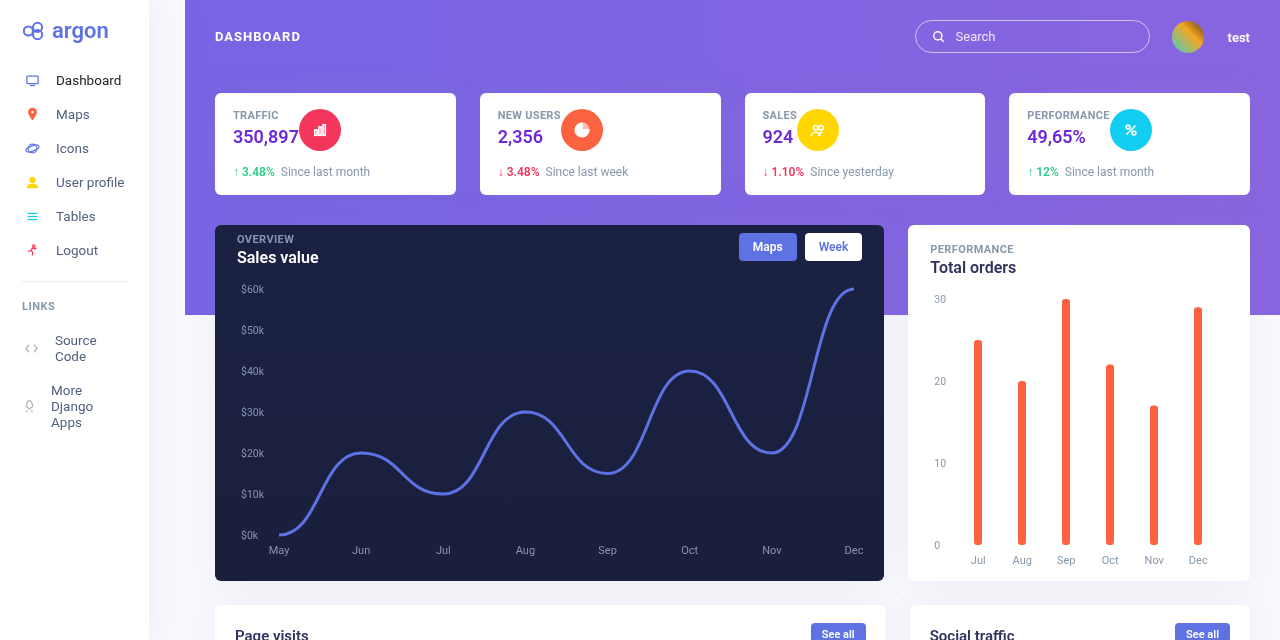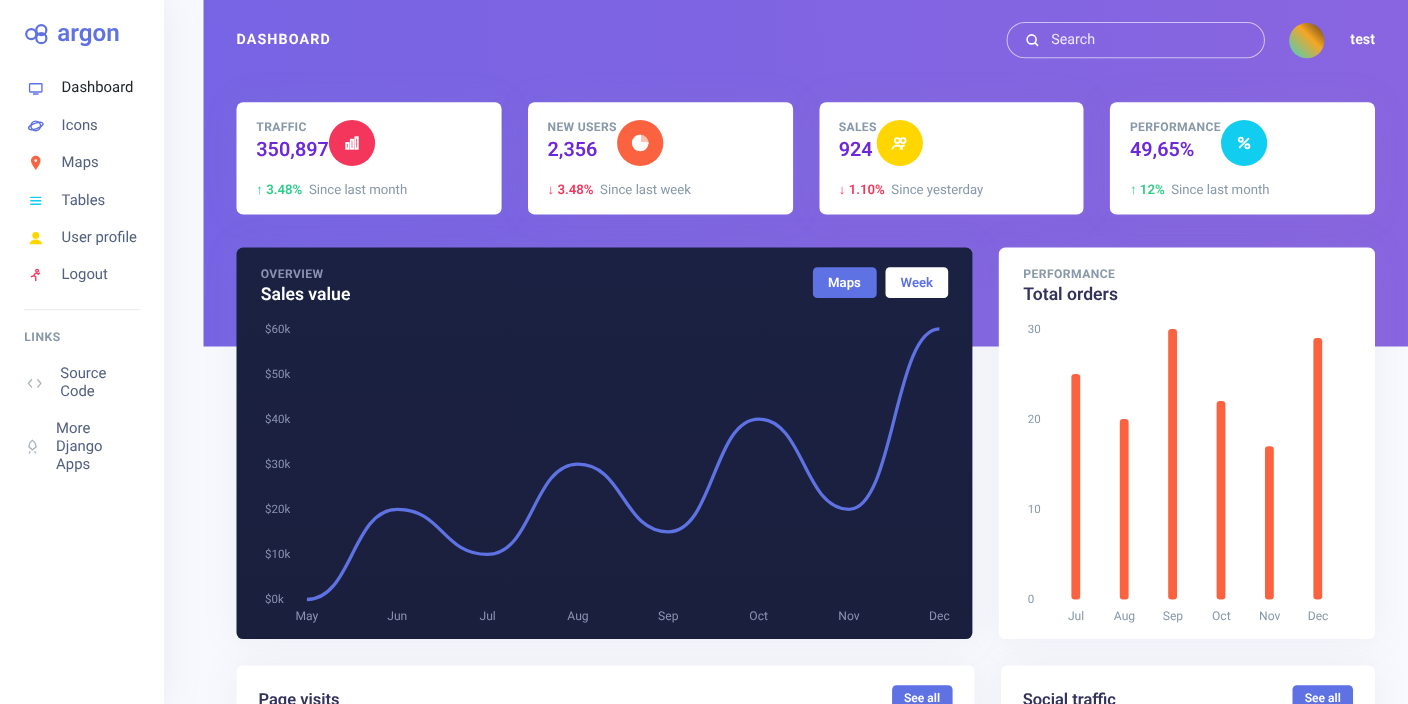--- a/index.html
+++ b/index.html
@@ -9,39 +9,39 @@
 .logo svg { margin-right:8px; }
 .nav-item { display:flex; align-items:center; padding:9px 22px; font-size:13.5px; color:#525f7f; cursor:pointer; }
 .nav-item.active { color:#212529; }
 .nav-item .icon { width:20px; margin-right:14px; display:flex; align-items:center; justify-content:center; }
 .nav-divider { border-top:1px solid #e9ecef; margin:14px 22px; }
 .nav-heading { padding:4px 22px 10px; font-size:11px; font-weight:700; color:#8898aa; letter-spacing:.5px; }
 .main { margin-left:185px; }
 .topbar { background:linear-gradient(87deg,#7764e4 0,#8965e0 100%); padding:20px 30px 120px; }
 .top-row { display:flex; align-items:center; justify-content:space-between; margin-bottom:40px; }
 .page-title { color:#fff; font-size:13px; font-weight:700; letter-spacing:1px; }
-.top-right { display:flex; align-items:center; gap:22px; }
+.top-right { display:flex; align-items:flex-end; gap:22px; }
 .search { display:flex; align-items:center; border:1px solid rgba(255,255,255,.6); border-radius:30px; padding:8px 16px; width:235px; color:#fff; }
 .search input { background:transparent; border:none; outline:none; color:#fff; font-size:13px; margin-left:10px; flex:1; }
 .search input::placeholder { color:rgba(255,255,255,.85); }
 .user { display:flex; align-items:center; color:#fff; font-size:13px; font-weight:600; gap:24px; cursor:pointer; }
 .avatar { width:32px; height:32px; border-radius:50%; background:linear-gradient(45deg,#3fd0c9,#f5a623 60%,#5e3b1e); }
 .stats-row { display:flex; gap:24px; }
 .stat-card { flex:1; background:#fff; border-radius:6px; padding:16px 18px; box-shadow:0 0 2rem 0 rgba(136,152,170,.1); }
 .stat-top { display:flex; align-items:flex-start; }
 .stat-label { font-size:11px; font-weight:700; color:#8898aa; letter-spacing:.3px; margin-bottom:4px; }
 .stat-value { font-size:18px; font-weight:600; color:#6d28d9; }
 .stat-icon { width:42px; height:42px; border-radius:50%; display:flex; align-items:center; justify-content:center; color:#fff; }
 .stat-foot { margin-top:14px; font-size:12px; color:#8898aa; display:flex; align-items:center; gap:6px; }
 .delta-up { color:#2dce89; font-weight:600; }
 .delta-down { color:#f5365c; font-weight:600; }
 .content { padding:0 30px; margin-top:-90px; }
 .charts-row { display:flex; gap:24px; }
 .chart-card { background:#fff; border-radius:6px; box-shadow:0 0 2rem 0 rgba(136,152,170,.1); }
-.chart-dark { background:linear-gradient(180deg,#1b2142 0,#1a1f3d 100%); flex:2.1; padding:18px 22px 10px; color:#fff; }
+.chart-dark { background:linear-gradient(180deg,#1b2142 0,#1a1f3d 100%); flex:2.1; padding:8px 22px 10px; color:#fff; }
 .chart-light { flex:1; padding:18px 22px 10px; }
 .chart-head { display:flex; justify-content:space-between; align-items:flex-start; margin-bottom:8px; }
 .overline { font-size:11px; font-weight:700; letter-spacing:.4px; color:#8898aa; }
 .chart-dark .overline { color:#8b92b2; }
 .chart-title { font-size:16px; font-weight:600; color:#32325d; margin-top:2px; }
 .chart-dark .chart-title { color:#fff; }
 .toggle { display:flex; gap:8px; }
 .toggle button { border:none; border-radius:4px; padding:7px 14px; font-size:12px; font-weight:600; cursor:pointer; }
 .toggle .on { background:#5e72e4; color:#fff; }
 .toggle .off { background:#fff; color:#5e72e4; }
@@ -74,54 +74,54 @@
         <span class="icon">
           <svg width="15" height="15" viewBox="0 0 24 24" fill="none" stroke="#5e72e4" stroke-width="2">
             <rect x="3" y="5" width="18" height="12" rx="1"></rect>
             <line x1="8" y1="20" x2="16" y2="20"></line>
           </svg>
         </span>
         <span>Dashboard</span>
       </div>
       <div class="nav-item">
         <span class="icon">
+          <svg width="15" height="15" viewBox="0 0 24 24" fill="#fb6340" stroke="#fb6340" stroke-width="2">
+            <path d="M12 2a6 6 0 0 1 6 6c0 4-6 12-6 12S6 12 6 8a6 6 0 0 1 6-6z"></path>
+            <circle cx="12" cy="8" r="2" fill="#fff" stroke="none"></circle>
+          </svg>
+        </span>
+        <span>Maps</span>
+      </div>
+      <div class="nav-item">
+        <span class="icon">
           <svg width="15" height="15" viewBox="0 0 24 24" fill="none" stroke="#5e72e4" stroke-width="2">
             <circle cx="12" cy="12" r="7"></circle>
             <ellipse cx="12" cy="12" rx="11" ry="4" transform="rotate(-20 12 12)"></ellipse>
           </svg>
         </span>
         <span>Icons</span>
       </div>
       <div class="nav-item">
         <span class="icon">
-          <svg width="15" height="15" viewBox="0 0 24 24" fill="#fb6340" stroke="#fb6340" stroke-width="2">
-            <path d="M12 2a6 6 0 0 1 6 6c0 4-6 12-6 12S6 12 6 8a6 6 0 0 1 6-6z"></path>
-            <circle cx="12" cy="8" r="2" fill="#fff" stroke="none"></circle>
-          </svg>
-        </span>
-        <span>Maps</span>
+          <svg width="15" height="15" viewBox="0 0 24 24" fill="#ffd600" stroke="#ffd600" stroke-width="2">
+            <circle cx="12" cy="8" r="4"></circle>
+            <path d="M4 21c0-4 4-6 8-6s8 2 8 6"></path>
+          </svg>
+        </span>
+        <span>User profile</span>
       </div>
       <div class="nav-item">
         <span class="icon">
           <svg width="15" height="15" viewBox="0 0 24 24" fill="none" stroke="#11cdef" stroke-width="2">
             <line x1="4" y1="7" x2="20" y2="7"></line>
             <line x1="4" y1="12" x2="20" y2="12"></line>
             <line x1="4" y1="17" x2="20" y2="17"></line>
           </svg>
         </span>
         <span>Tables</span>
-      </div>
-      <div class="nav-item">
-        <span class="icon">
-          <svg width="15" height="15" viewBox="0 0 24 24" fill="#ffd600" stroke="#ffd600" stroke-width="2">
-            <circle cx="12" cy="8" r="4"></circle>
-            <path d="M4 21c0-4 4-6 8-6s8 2 8 6"></path>
-          </svg>
-        </span>
-        <span>User profile</span>
       </div>
       <div class="nav-item">
         <span class="icon">
           <svg width="15" height="15" viewBox="0 0 24 24" fill="none" stroke="#f5365c" stroke-width="2">
             <circle cx="14" cy="5" r="2"></circle>
             <path d="M12 8l-3 4 3 2v6M12 8l4 2 2-2M9 12l-4 2"></path>
           </svg>
         </span>
         <span>Logout</span>
       </div>

